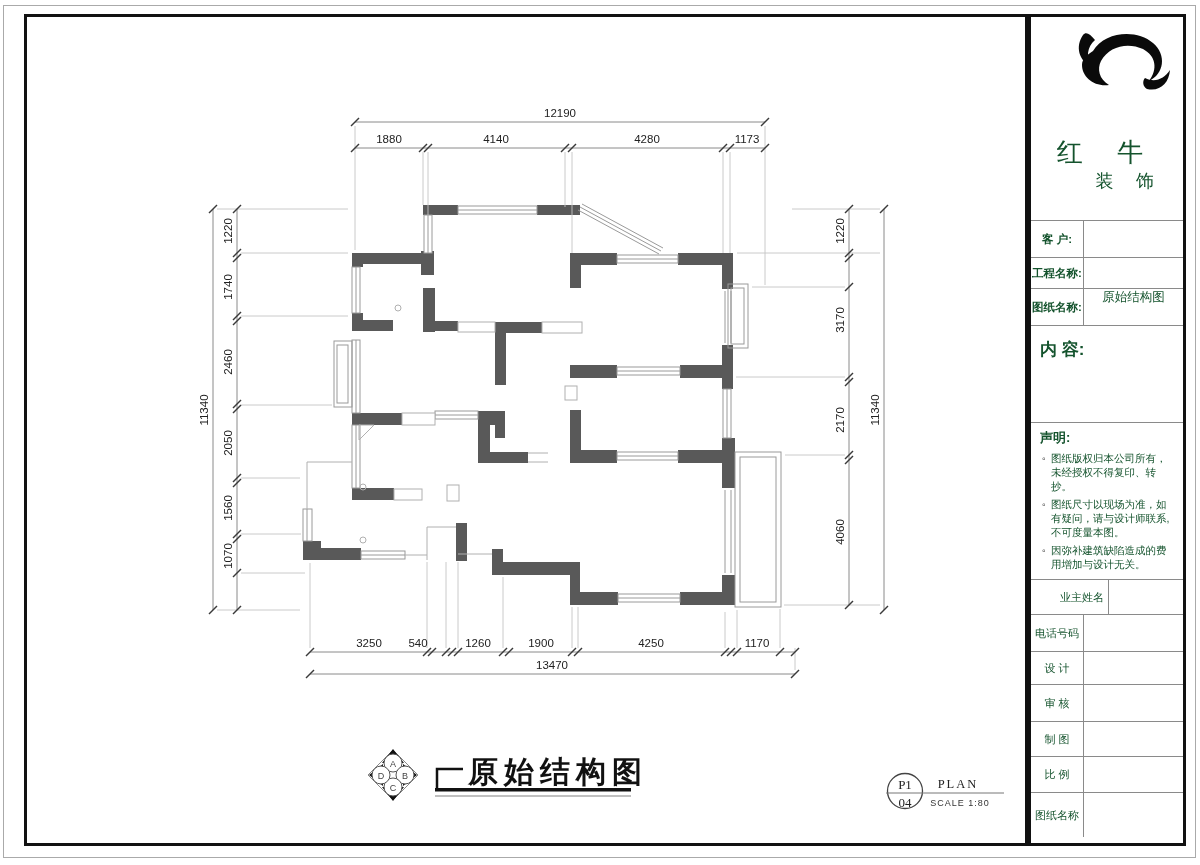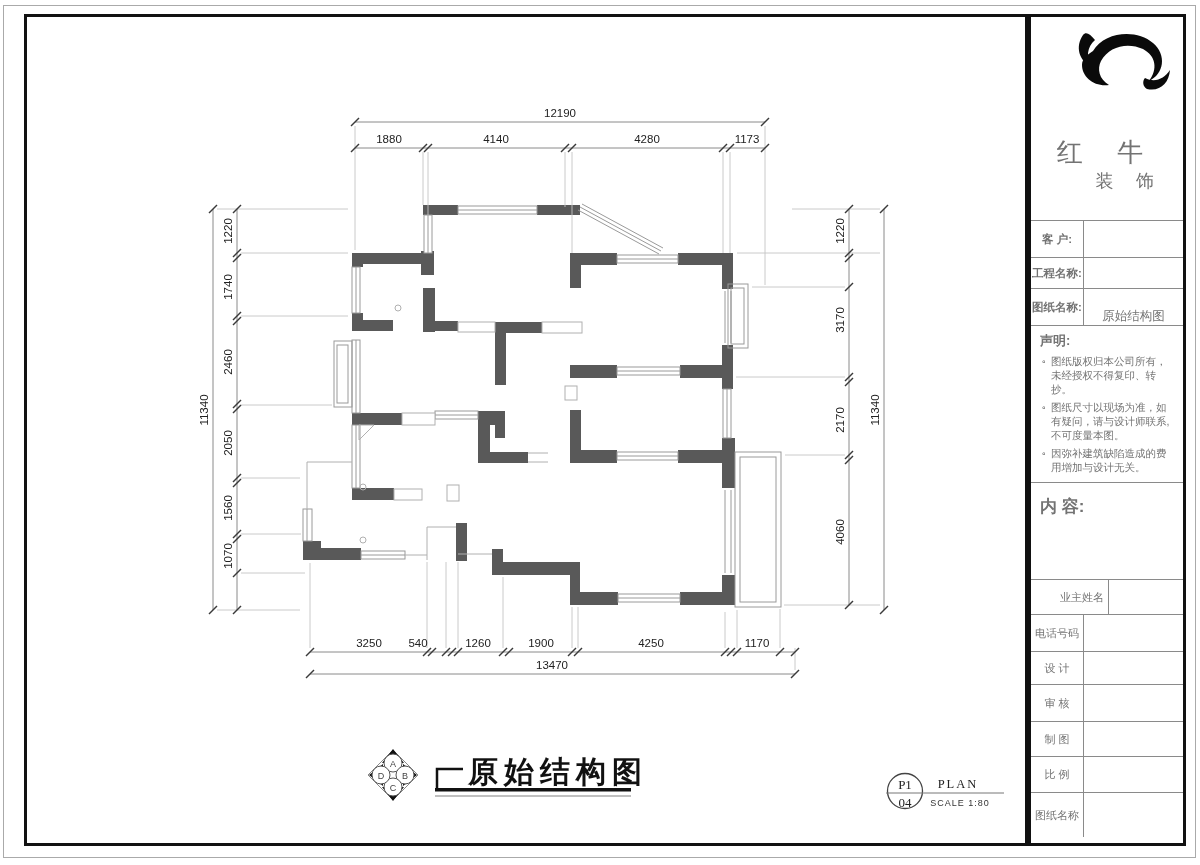--- a/index.html
+++ b/index.html
@@ -14,28 +14,28 @@
   .bay{fill:none;stroke:#9a9a9a;stroke-width:1;}
   .lite{fill:#ffffff;stroke:#b0b0b0;stroke-width:1;}
   .liteln{stroke:#b0b0b0;stroke-width:1;fill:none;}
   .dimln{stroke:#8a8a8a;stroke-width:1;fill:none;}
   .ext{stroke:#c4c4c4;stroke-width:0.9;fill:none;}
   .tick{stroke:#3a3a3a;stroke-width:1.4;fill:none;}
   .dimtx{font-family:"Liberation Sans","DejaVu Sans",sans-serif;font-size:11.5px;fill:#222;text-anchor:middle;}
   .title-big{position:absolute;left:468px;top:752px;font-size:30px;letter-spacing:6px;color:#111;
     font-family:"Liberation Serif","DejaVu Serif",serif;font-weight:600;}
   
-  .panel{position:absolute;left:1028px;top:14px;width:158px;height:832px;border:3px solid #111;box-sizing:border-box;background:#fff;color:#737373;}
+  .panel{position:absolute;left:1028px;top:14px;width:158px;height:832px;border:3px solid #111;box-sizing:border-box;background:#fff;color:#14532d;}
   .panel .sec{box-sizing:border-box;border-top:1px solid #8a8a8a;}
   .logo-sec{height:203px;border-top:none!important;position:relative;}
   .brand1{position:absolute;left:0;top:118px;width:100%;text-align:center;font-size:26px;letter-spacing:14px;
     font-family:"Liberation Serif","DejaVu Serif",serif;}
   .brand2{position:absolute;right:20px;top:152px;font-size:18px;letter-spacing:9px;
     font-family:"Liberation Serif","DejaVu Serif",serif;text-align:right;}
-  .frow{display:flex;align-items:flex-end;}
+  .frow{display:flex;align-items:flex-start;}
   .frow .lbl{width:52px;flex:0 0 52px;border-right:1px solid #8a8a8a;align-self:stretch;display:flex;
     align-items:center;justify-content:center;font-size:11.5px;font-weight:bold;text-align:center;line-height:1.1;}
   .frow .val{flex:1;text-align:center;font-size:12.5px;}
   .stmt{height:157px;padding:6px 7px;font-size:10.5px;line-height:14px;}
   .stmt .hd{font-size:13px;font-weight:bold;margin:2px 0 6px 2px;}
   .stmt ul{margin:0;padding:0 0 0 4px;list-style:none;}
   .stmt li{margin-bottom:4px;position:relative;padding-left:9px;}
   .stmt li::before{content:"◦";position:absolute;left:0;top:0;color:#333;}
   .content-sec{height:97px;padding:12px 0 0 9px;font-size:17px;font-weight:bold;box-sizing:border-box;}
   .srow{display:flex;box-sizing:border-box;border-top:1px solid #8a8a8a;}
@@ -346,31 +346,31 @@
     </div>
     <div class="sec frow" style="height:31px;">
       <div class="lbl">工程名称:</div>
       <div class="val"></div>
     </div>
     <div class="sec frow" style="height:37px;">
       <div class="lbl">图纸名称:</div>
       <div class="val">原始结构图</div>
     </div>
 
+    <div class="sec content-sec">内 容:</div>
+
     <div class="sec stmt">
       <div class="hd">声明:</div>
       <ul>
         <li>图纸版权归本公司所有，未经授权不得复印、转抄。</li>
         <li>图纸尺寸以现场为准，如有疑问，请与设计师联系,不可度量本图。</li>
         <li>因弥补建筑缺陷造成的费用增加与设计无关。</li>
       </ul>
     </div>
 
-    <div class="sec content-sec">内 容:</div>
-
     <div class="srow" style="height:35px;padding-left:25px;">
       <div class="lbl">业主姓名</div>
         <div class="val"></div>
     </div>
     <div class="srow" style="height:37px;">
       <div class="lbl">电话号码</div>
         <div class="val"></div>
     </div>
     <div class="srow" style="height:33px;">
       <div class="lbl">设 计</div>

